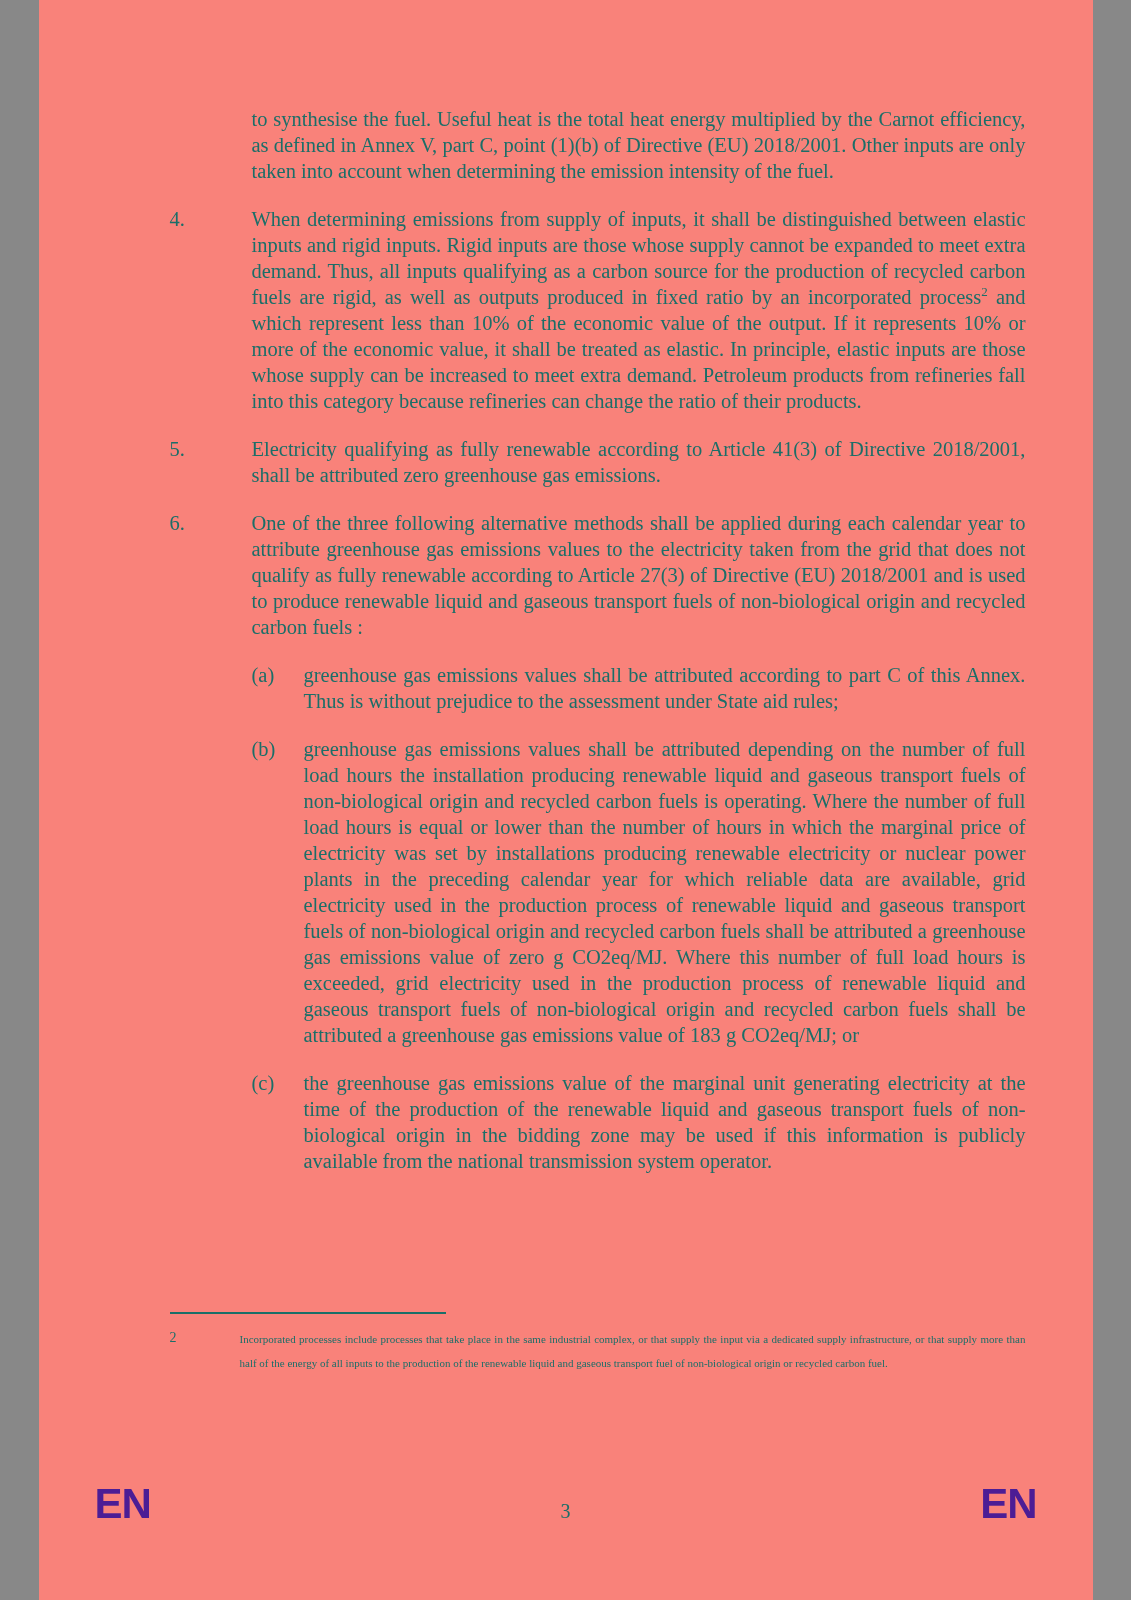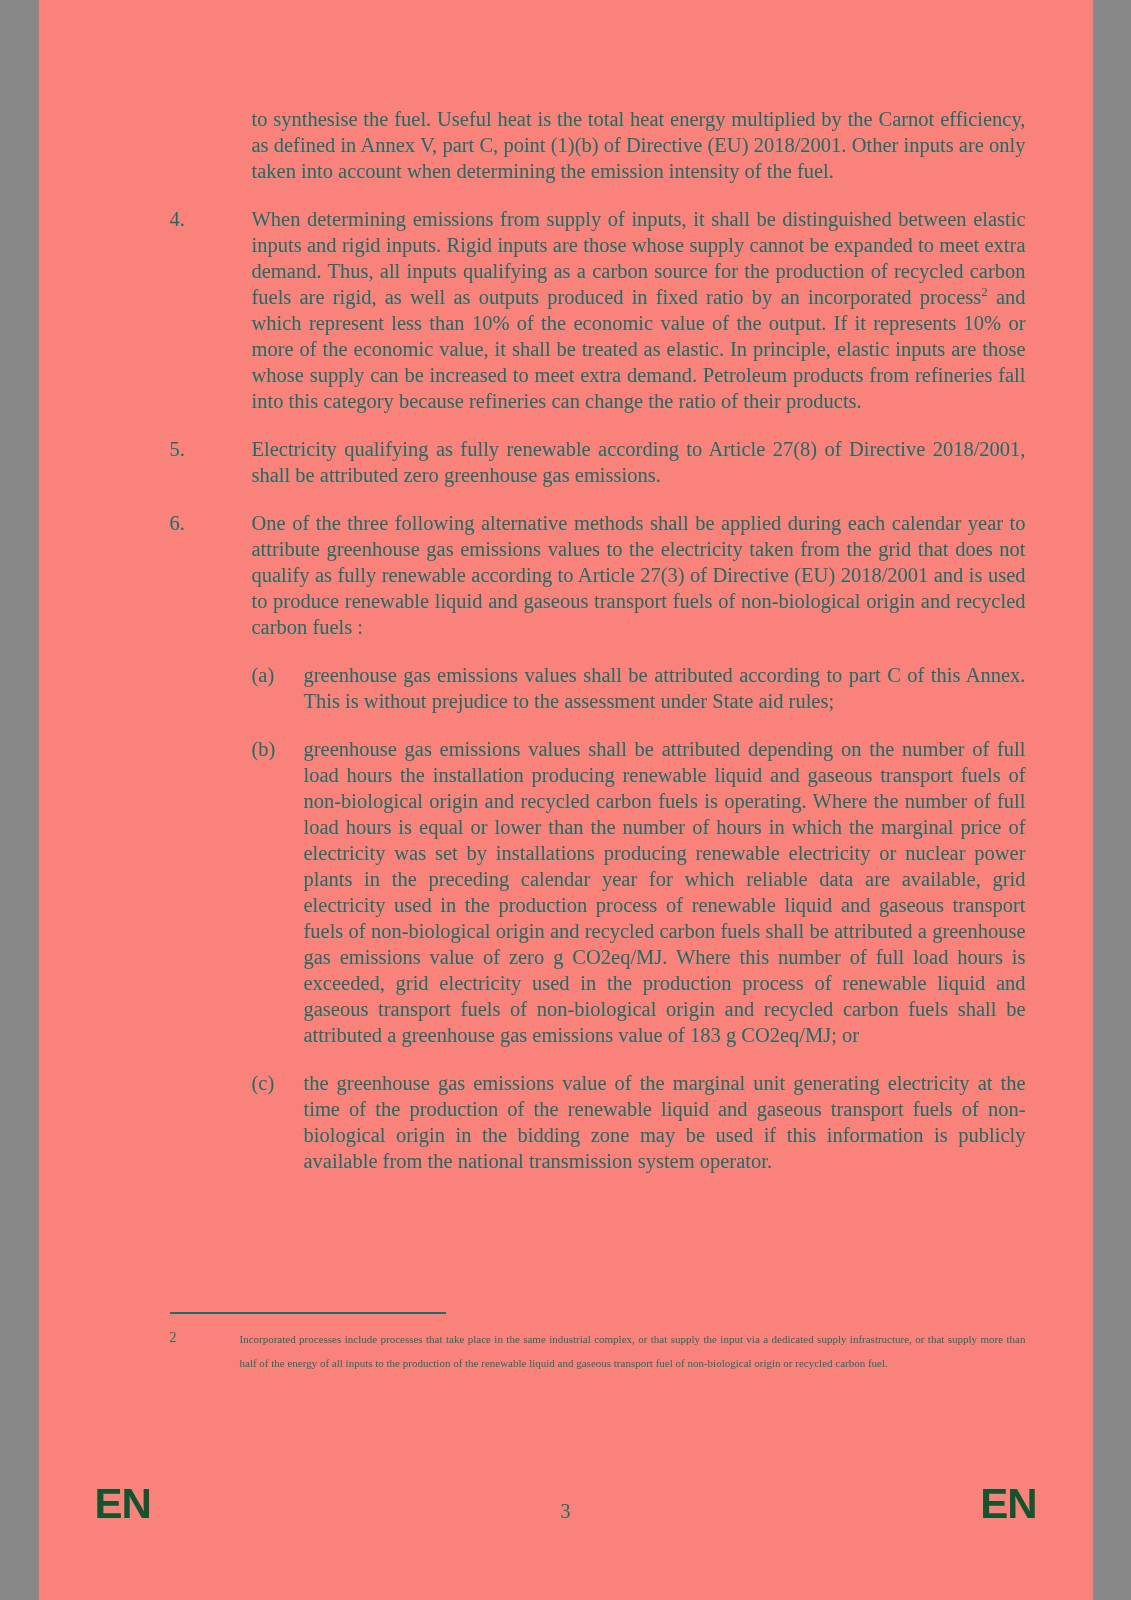--- a/index.html
+++ b/index.html
@@ -85,21 +85,21 @@
     text-align: justify;
   }
 
   .footer-en {
     position: absolute;
     top: 1480px;
     font-family: "Liberation Sans", sans-serif;
     font-weight: bold;
     font-size: 42px;
     letter-spacing: -1px;
-    color: #14532d;
+    color: #4c1d95;
   }
   .footer-en.left  { left: 56px; }
   .footer-en.right { right: 56px; }
 
   .page-number {
     position: absolute;
     top: 1500px;
     left: 0;
     width: 100%;
     text-align: center;
@@ -118,31 +118,31 @@
 
     <div class="numbered-item">
       <span class="num">4.</span>
       <div class="item-text">
         <span>When determining emissions from supply of inputs, it shall be distinguished between elastic inputs and rigid inputs. Rigid inputs are those whose supply cannot be expanded to meet extra demand. Thus, all inputs qualifying as a carbon source for the production of recycled carbon fuels are rigid, as well as outputs produced in fixed ratio by an incorporated process</span><sup class="fn-ref">2</sup><span> and which represent less than 10% of the economic value of the output. If it represents 10% or more of the economic value, it shall be treated as elastic. In principle, elastic inputs are those whose supply can be increased to meet extra demand. Petroleum products from refineries fall into this category because refineries can change the ratio of their products.</span>
       </div>
     </div>
 
     <div class="numbered-item">
       <span class="num">5.</span>
-      <div class="item-text">Electricity qualifying as fully renewable according to Article 27(8) of Directive 2018/2001, shall be attributed zero greenhouse gas emissions.</div>
+      <div class="item-text">Electricity qualifying as fully renewable according to Article 41(3) of Directive 2018/2001, shall be attributed zero greenhouse gas emissions.</div>
     </div>
 
     <div class="numbered-item">
       <span class="num">6.</span>
       <div class="item-text">One of the three following alternative methods shall be applied during each calendar year to attribute greenhouse gas emissions values to the electricity taken from the grid that does not qualify as fully renewable according to Article 27(3) of Directive (EU) 2018/2001 and is used to produce renewable liquid and gaseous transport fuels of non-biological origin and recycled carbon fuels :</div>
     </div>
 
     <div class="sub-item">
       <span class="sub-marker">(a)</span>
-      <div class="sub-text">greenhouse gas emissions values shall be attributed according to part C of this Annex. This is without prejudice to the assessment under State aid rules;</div>
+      <div class="sub-text">greenhouse gas emissions values shall be attributed according to part C of this Annex. Thus is without prejudice to the assessment under State aid rules;</div>
     </div>
 
     <div class="sub-item">
       <span class="sub-marker">(b)</span>
       <div class="sub-text">greenhouse gas emissions values shall be attributed  depending on the number of full load hours the installation producing renewable liquid and gaseous transport fuels of non-biological origin and recycled carbon fuels is operating. Where the number of full load hours is equal or lower than the number of hours in which the marginal price of electricity was set by installations producing renewable electricity or nuclear power plants in the preceding calendar year for which reliable data are available, grid electricity used in the production process of renewable liquid and gaseous transport fuels of non-biological origin and recycled carbon fuels shall be attributed a greenhouse gas emissions value of zero g CO2eq/MJ. Where this number of full load hours is exceeded, grid electricity used in the production process of renewable liquid and gaseous transport fuels of non-biological origin and recycled carbon fuels shall be attributed a greenhouse gas emissions value of 183 g CO2eq/MJ; or</div>
     </div>
 
     <div class="sub-item">
       <span class="sub-marker">(c)</span>
       <div class="sub-text">the greenhouse gas emissions value of the marginal unit generating electricity at the time of the production of the renewable liquid and gaseous transport fuels of non-biological origin in the bidding zone may be used if this information is publicly available from the national transmission system operator.</div>

